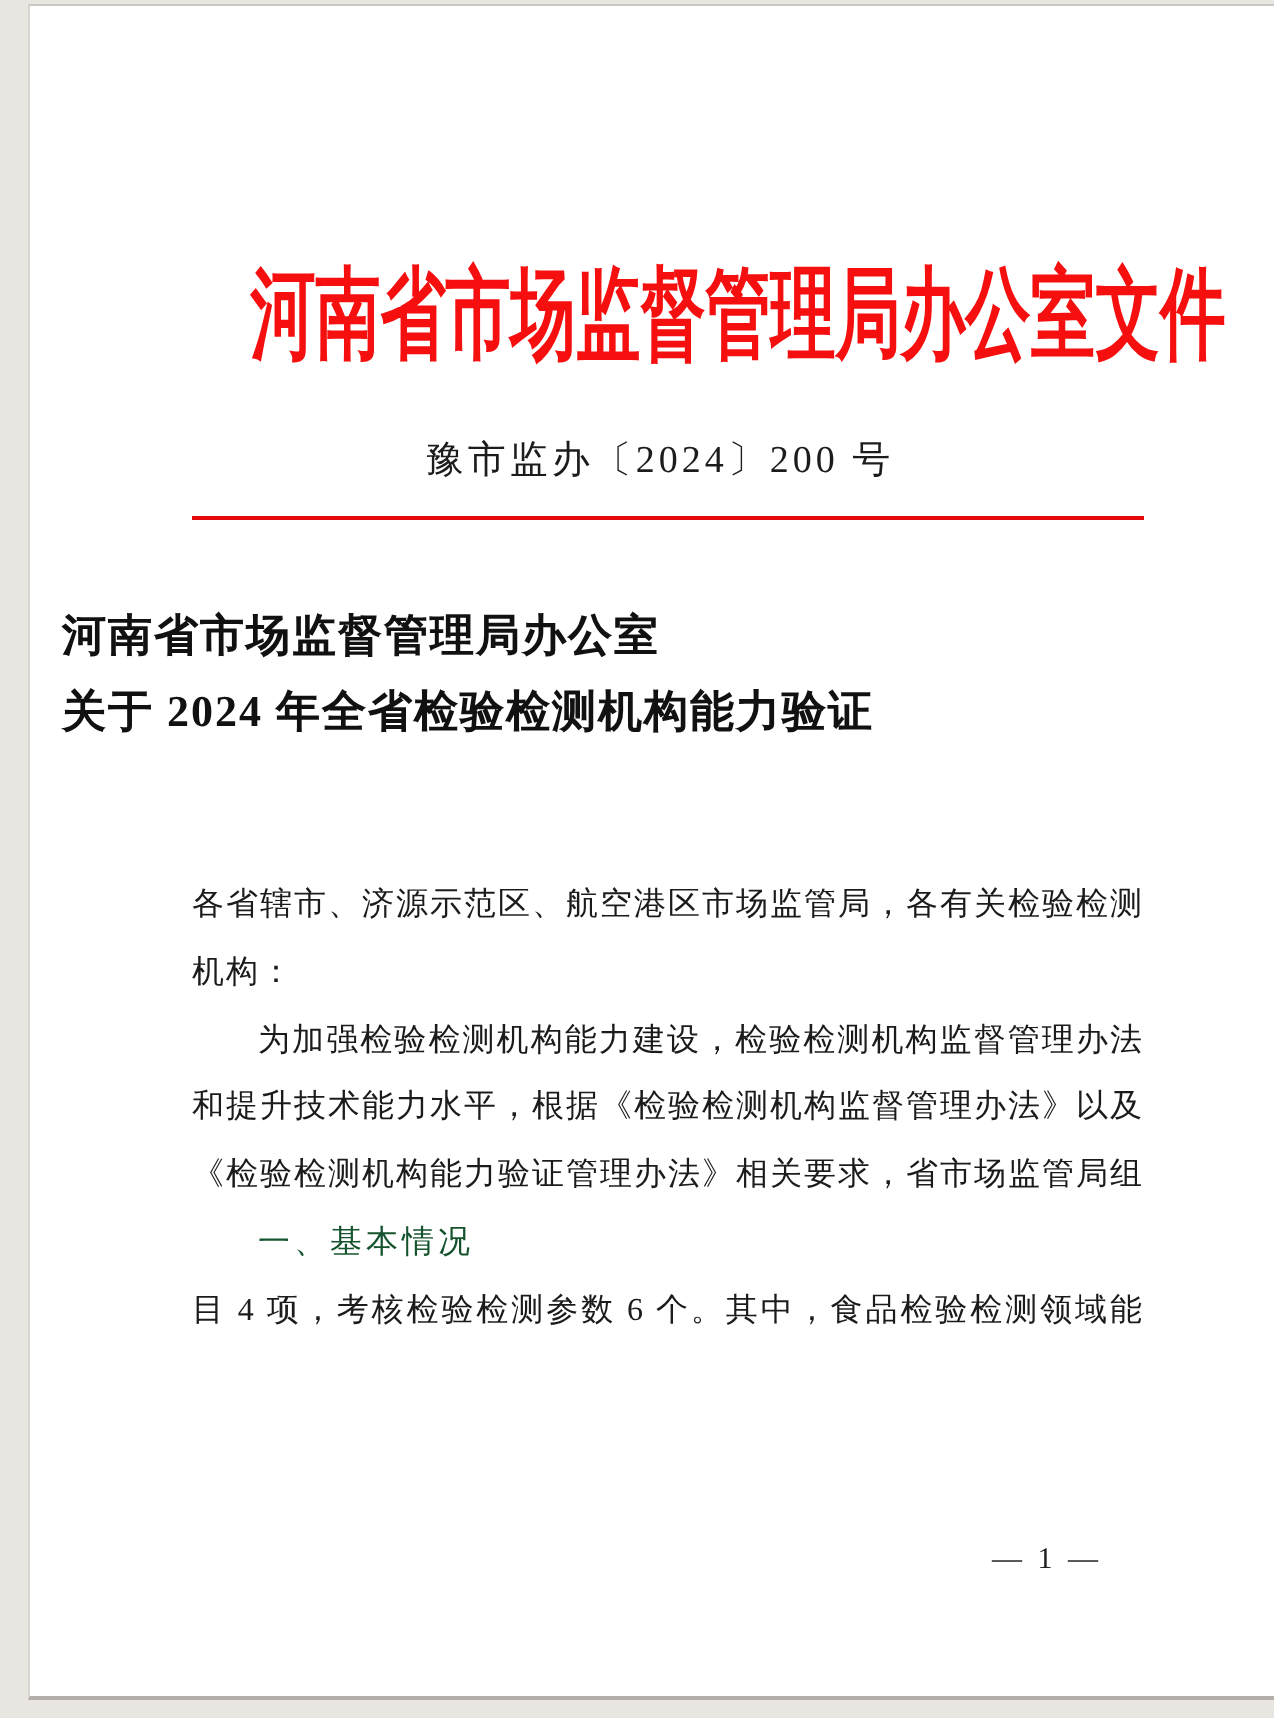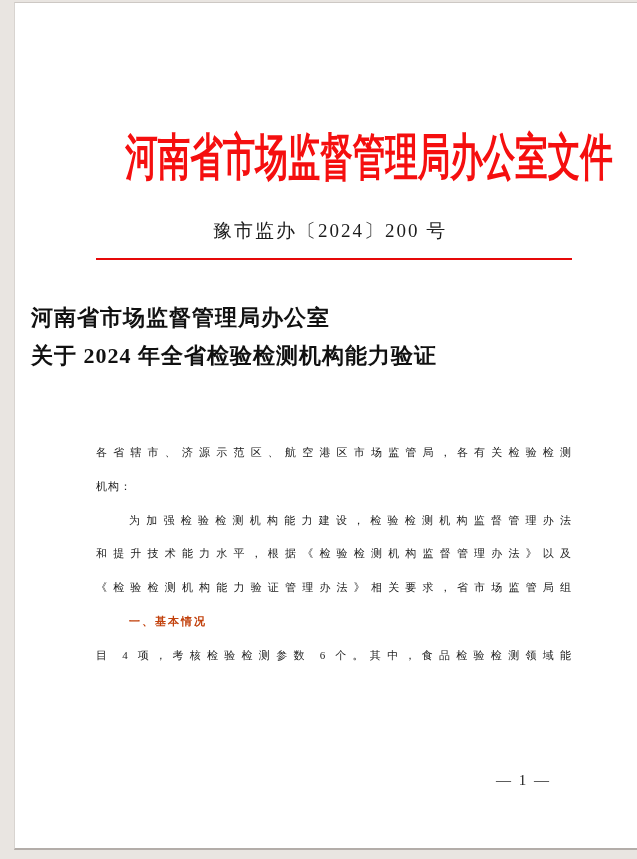--- a/index.html
+++ b/index.html
@@ -72,38 +72,38 @@
     line-height: 37.5px;
     letter-spacing: 1px;
     font-weight: 600;
     color: #111111;
   }
   .body-text {
     position: absolute;
     top: 433px;
     left: 81px;
     width: 476px;
-    font-size: 11px;
+    font-size: 16px;
     line-height: 33.8px;
     letter-spacing: 1px;
     color: #1b1b1b;
   }
   .ln { white-space: nowrap; }
   .ln.full {
     white-space: normal;
     text-align: justify;
     text-align-last: justify;
     text-justify: inter-character;
   }
   .ln.ind { padding-left: 33px; box-sizing: border-box; }
   .ln.heading {
     font-family: "Liberation Sans", "DejaVu Sans", sans-serif;
-    font-weight: bold;
+    font-weight: normal;
     letter-spacing: 2px;
-    color: #c2410c;
+    color: #14532d;
   }
   .pagenum {
     position: absolute;
     top: 769px;
     right: 94px;
     font-size: 15px;
     letter-spacing: 2px;
     color: #222222;
   }
 </style>

